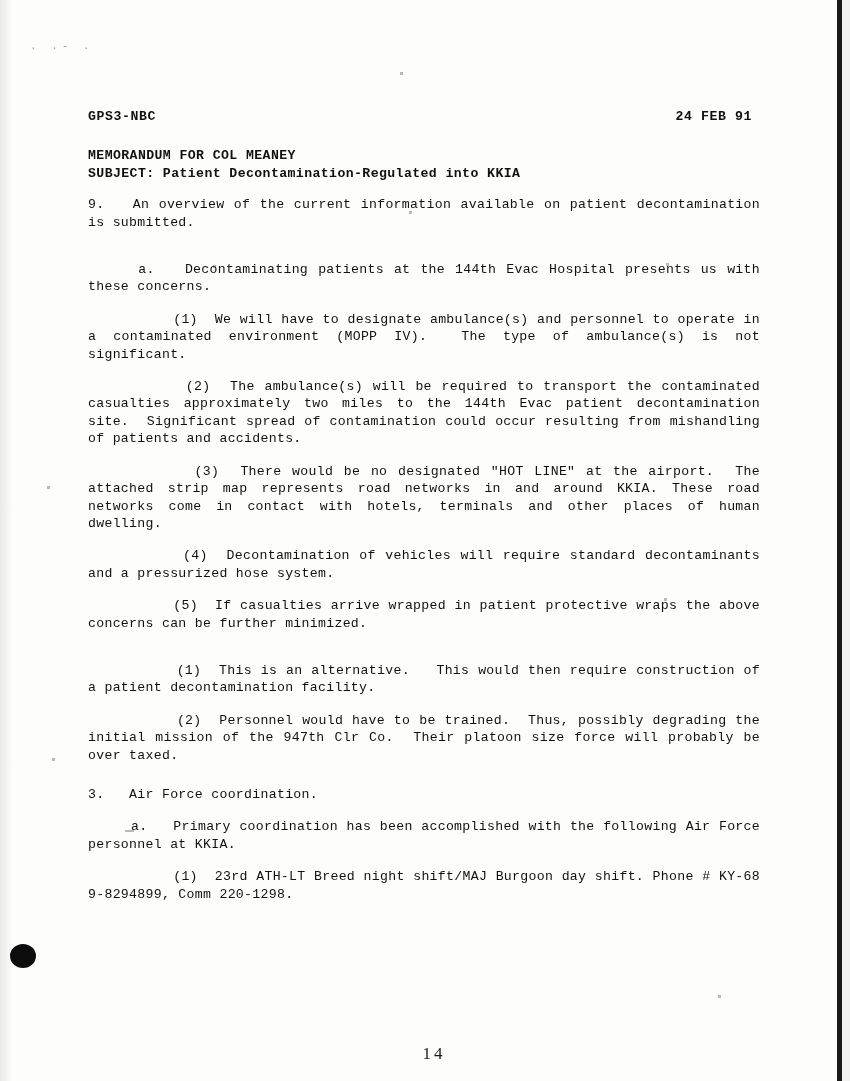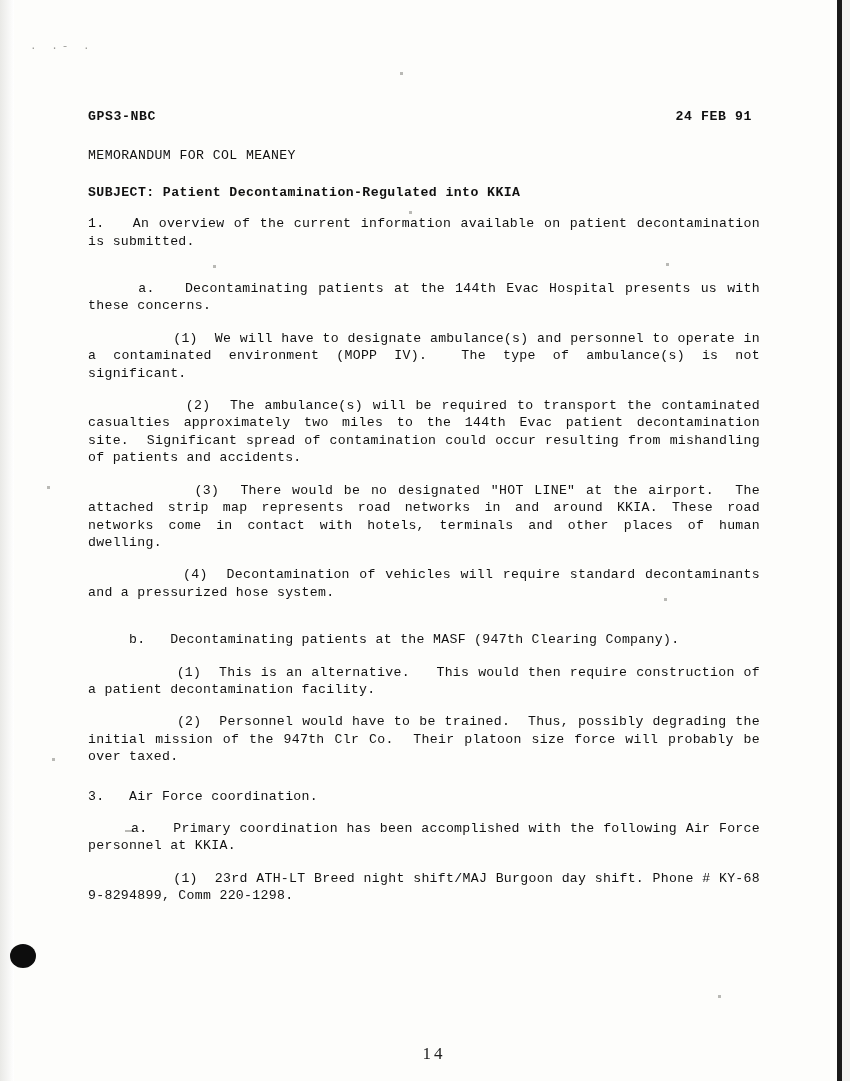--- a/index.html
+++ b/index.html
@@ -74,21 +74,21 @@
   }
   .hdr .left { letter-spacing: 0.6px; }
   .hdr .right { letter-spacing: 0.6px; padding-right: 8px; margin-left: 34px; }
   .blockgap { height: 15px; }
   .bigblockgap { height: 22px; }
   p.para {
     margin: 0 0 0 0;
     white-space: pre-wrap;
     text-align: justify;
   }
-  .memo-for { font-weight: normal; letter-spacing: 0.4px; margin-bottom: 19px; }
+  .memo-for { font-weight: bold; letter-spacing: 0.4px; }
   .subject { font-weight: bold; letter-spacing: 0.4px; margin-bottom: 14px; }
   .j { text-align: justify; text-justify: inter-word; }
   .pagenum {
     position: absolute;
     left: 9px;
     top: 1044px;
     width: 850px;
     text-align: center;
     font-size: 17px;
     font-family: "Liberation Serif", serif;
@@ -130,43 +130,43 @@
 
     <div class="hdr">
       <span class="left">GPS3-NBC</span>
       <span class="right">24 FEB 91</span>
     </div>
 
     <div class="memo-for">MEMORANDUM FOR COL MEANEY</div>
 
     <div class="subject">SUBJECT:  Patient Decontamination-Regulated into KKIA</div>
 
-    <p class="para j">1.   An overview of the current information available on patient decontamination is submitted.</p>
+    <p class="para j">9.   An overview of the current information available on patient decontamination is submitted.</p>
     <div class="blockgap"></div>
 
     <div class="blockgap"></div>
 
     <p class="para j">     a.   Decontaminating patients at the 144th Evac Hospital presents us with these concerns.</p>
     <div class="blockgap"></div>
 
     <p class="para j">          (1)  We will have to designate ambulance(s) and personnel to operate in a contaminated environment (MOPP IV).  The type of ambulance(s) is not significant.</p>
     <div class="blockgap"></div>
 
     <p class="para j">          (2)  The ambulance(s) will be required to transport the contaminated casualties approximately two miles to the 144th Evac patient decontamination site.  Significant spread of contamination could occur resulting from mishandling of patients and accidents.</p>
     <div class="blockgap"></div>
 
     <p class="para j">          (3)  There would be no designated "HOT LINE" at the airport.  The attached strip map represents road networks in and around KKIA. These road networks come in contact with hotels, terminals and other places of human dwelling.</p>
     <div class="blockgap"></div>
 
     <p class="para j">          (4)  Decontamination of vehicles will require standard decontaminants and a pressurized hose system.</p>
     <div class="blockgap"></div>
 
+    <p class="para j">          (5)  If casualties arrive wrapped in patient protective wraps the above concerns can be further minimized.</p>
     <div class="blockgap"></div>
 
-    <p class="para j">     b.   Decontaminating patients at the MASF (947th Clearing Company).</p>
     <div class="blockgap"></div>
 
     <p class="para j">          (1)  This is an alternative.   This would then require construction of a patient decontamination facility.</p>
     <div class="blockgap"></div>
 
     <p class="para j">          (2)  Personnel would have to be trained.  Thus, possibly degrading the initial mission of the 947th Clr Co.  Their platoon size force will probably be over taxed.</p>
     <div class="bigblockgap"></div>
 
     <p class="para">3.   Air Force coordination.</p>
     <div class="blockgap"></div>

